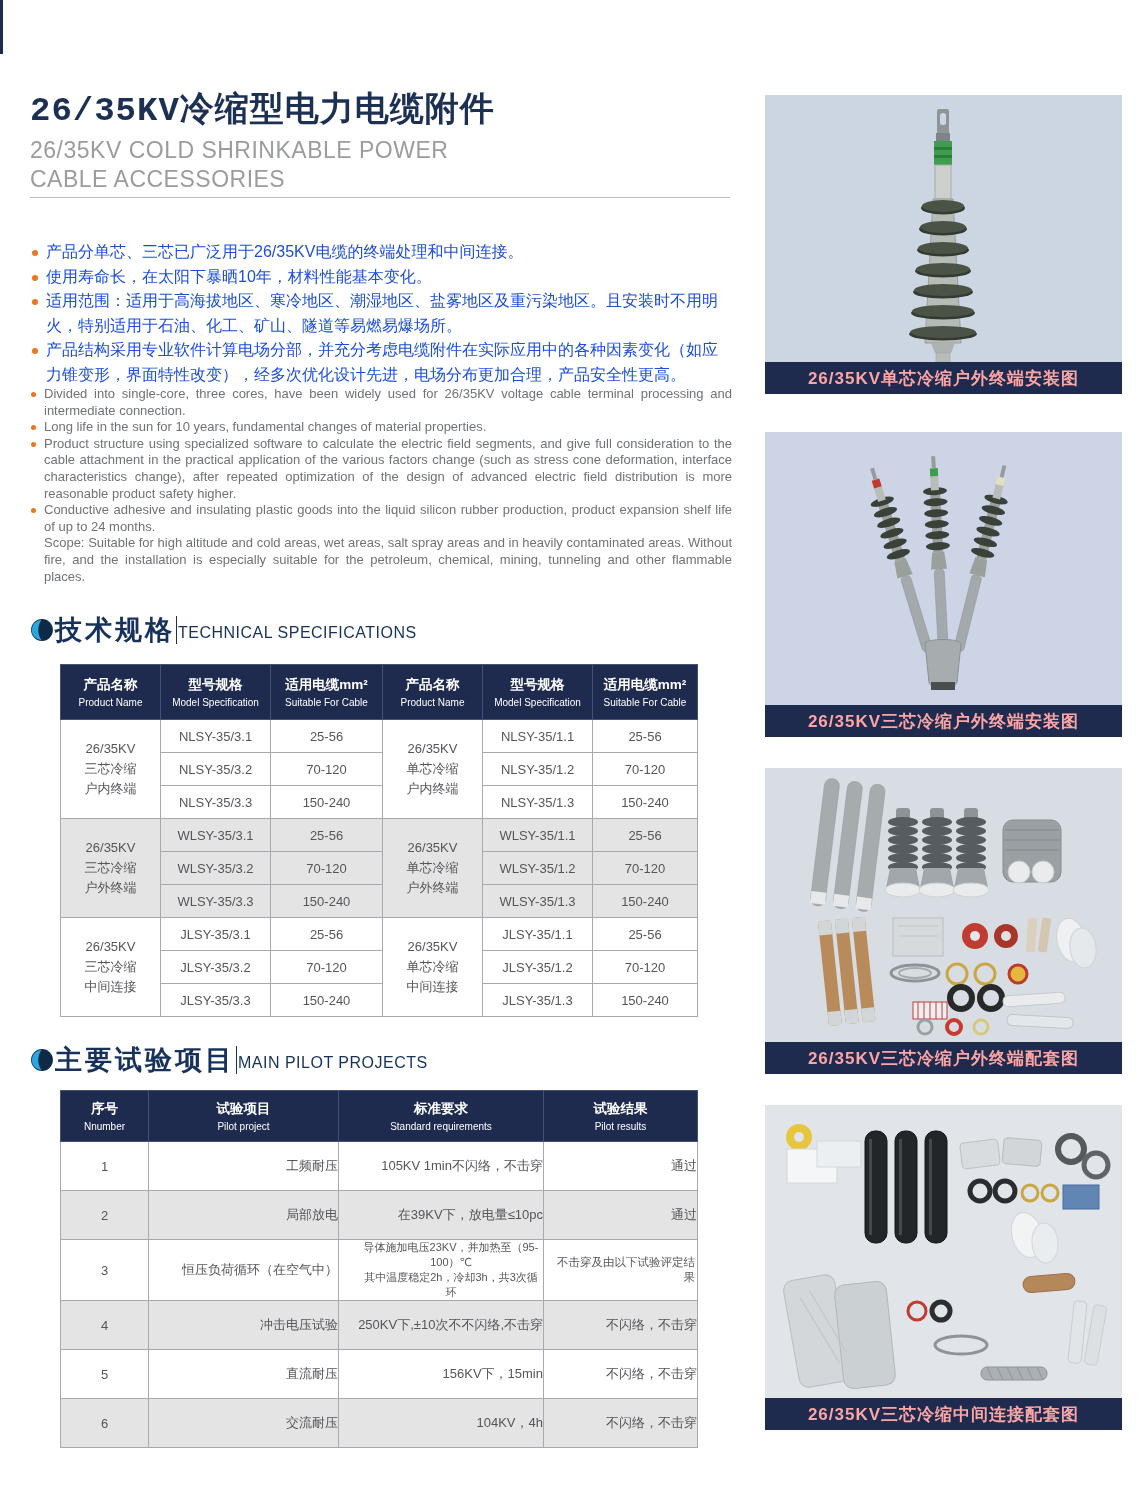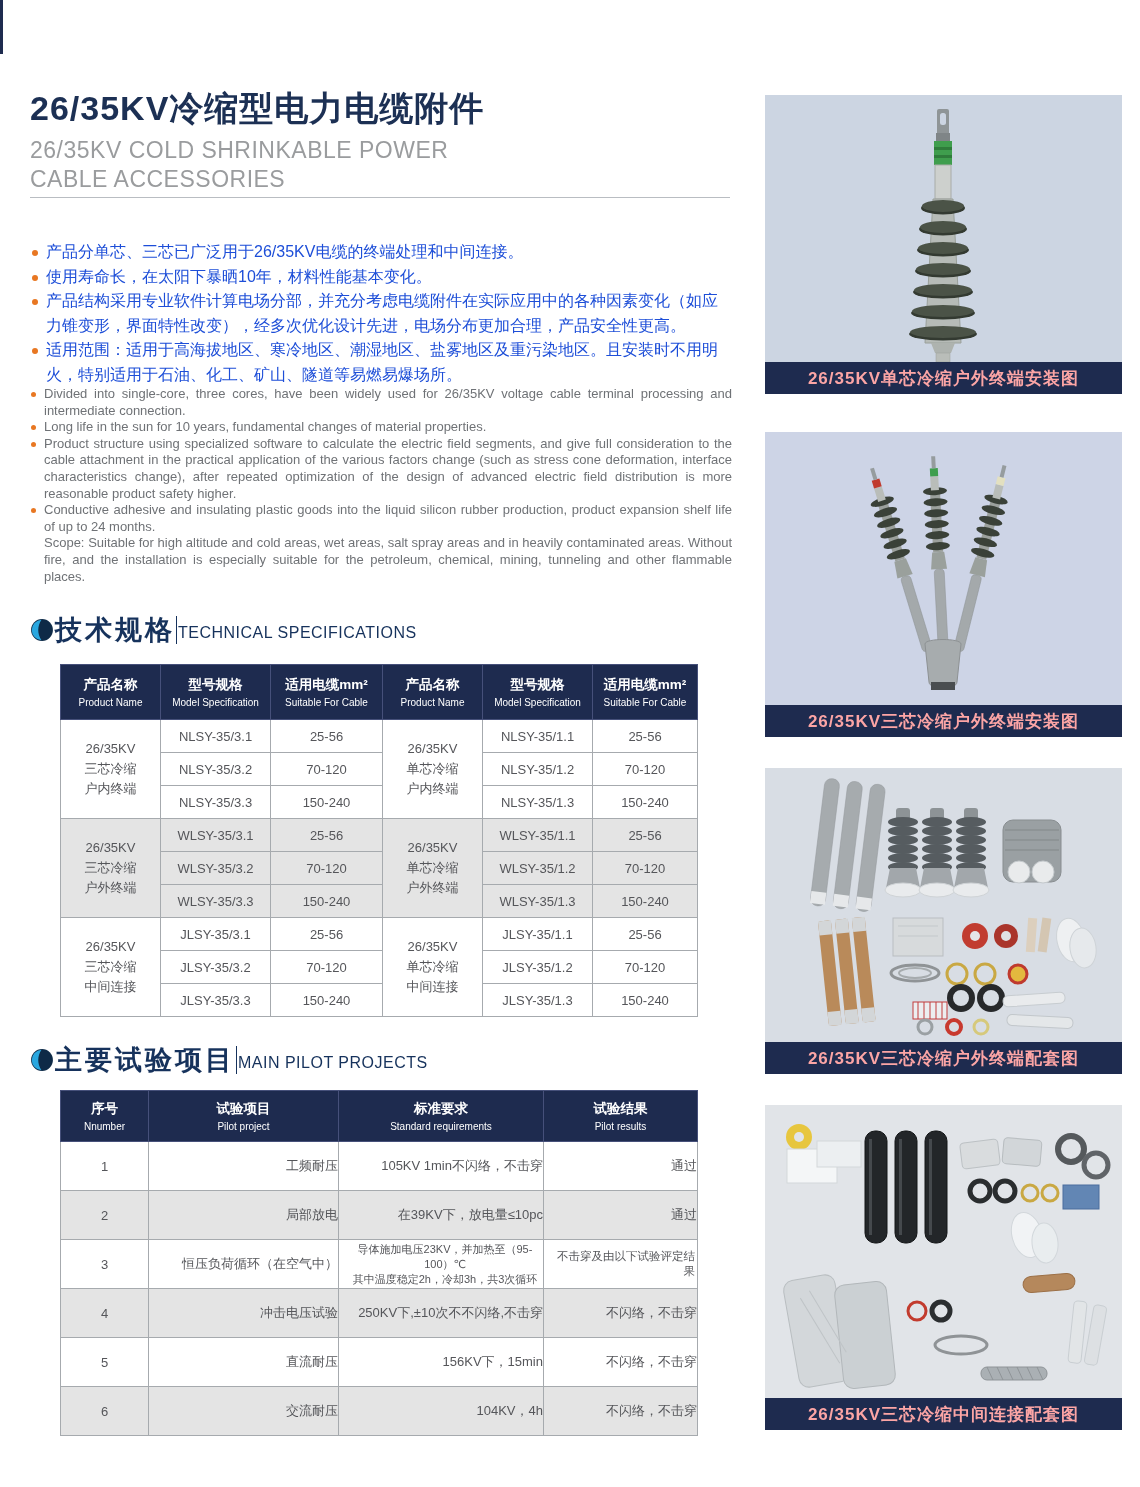--- a/index.html
+++ b/index.html
@@ -2,21 +2,21 @@
 <html><head>
 <meta charset="utf-8">
 <style>
   html,body{margin:0;padding:0;background:#ffffff;}
   .page{position:relative;width:1140px;height:1487px;background:#ffffff;overflow:hidden;
         font-family:"Liberation Sans","DejaVu Sans",sans-serif;color:#4c4d4f;}
   .corner-mark{position:absolute;left:0;top:0;width:3px;height:54px;background:#1e2b4f;}
 
   
   .title-cn{position:absolute;left:30px;top:86px;font-size:34px;font-weight:bold;
-            color:#1c3054;letter-spacing:1px;}
+            color:#1c3054;letter-spacing:1px;font-family:Liberation Mono, monospace;}
   .title-en{position:absolute;left:30px;top:136px;font-size:23px;color:#9a9c9e;
             line-height:29px;white-space:pre-line;letter-spacing:.5px;}
   .title-rule{position:absolute;left:30px;top:197px;width:700px;height:1px;background:#b9bdc2;}
 
   
   .cn-bullets{position:absolute;left:30px;top:240px;width:702px;}
   .cn-bullets .li{position:relative;padding-left:16px;font-size:16px;color:#1d4ed8;line-height:24.5px;}
   .cn-bullets .li::before{content:"";position:absolute;left:2px;top:10px;width:6px;height:6px;
             border-radius:50%;background:#e87722;}
   .en-bullets{position:absolute;left:30px;top:386px;width:702px;}
@@ -44,21 +44,21 @@
   .pilot-table th{height:50px;}
   .h-cn{font-size:13.5px;font-weight:bold;display:block;}
   .h-en{font-size:10px;font-weight:normal;display:block;margin-top:3px;white-space:nowrap;}
   td{border:1px solid #a6aaae;font-size:13px;color:#55565a;text-align:center;vertical-align:middle;padding:0;}
   .spec-table td{height:32px;}
   .name-cell{white-space:pre-line;line-height:20px;}
   .row-shaded td{background:#e4e4e4;}
   .row-plain td{background:#ffffff;}
   .pilot-table td{height:48px;}
   .pilot-table td.c-left{text-align:right;padding-left:18px;}
-  .pilot-table td.std-small{font-size:11px;line-height:15px;white-space:pre-line;padding-left:12px;padding-right:4px;}
+  .pilot-table td.std-small{font-size:11px;line-height:15px;white-space:pre-line;padding-left:24px;padding-right:4px;}
   .pilot-table td.res-small{font-size:11.5px;padding-left:10px;padding-right:2px;}
 
   
   .figure{position:absolute;left:765px;width:357px;}
   #fig-1{top:95px;}  #fig-2{top:432px;}  #fig-3{top:768px;}  #fig-4{top:1105px;}
   .photo{display:block;line-height:0;}
   .caption{height:32px;background:#1e2b4f;color:#fca5a5;font-size:17px;font-weight:bold;
            display:flex;align-items:center;justify-content:center;letter-spacing:1px;}
 </style>
 </head>
@@ -69,22 +69,22 @@
   <div class="corner-mark"></div>
 
   <div class="title-cn">26/35KV冷缩型电力电缆附件</div>
   <div class="title-en">26/35KV COLD SHRINKABLE POWER
 CABLE ACCESSORIES</div>
   <div class="title-rule"></div>
 
   <div class="cn-bullets">
     <div class="li">产品分单芯、三芯已广泛用于26/35KV电缆的终端处理和中间连接。</div>
     <div class="li">使用寿命长，在太阳下暴晒10年，材料性能基本变化。</div>
+    <div class="li">适用范围：适用于高海拔地区、寒冷地区、潮湿地区、盐雾地区及重污染地区。且安装时不用明火，特别适用于石油、化工、矿山、隧道等易燃易爆场所。</div>
     <div class="li">产品结构采用专业软件计算电场分部，并充分考虑电缆附件在实际应用中的各种因素变化（如应力锥变形，界面特性改变），经多次优化设计先进，电场分布更加合理，产品安全性更高。</div>
-    <div class="li">适用范围：适用于高海拔地区、寒冷地区、潮湿地区、盐雾地区及重污染地区。且安装时不用明火，特别适用于石油、化工、矿山、隧道等易燃易爆场所。</div>
   </div>
 
   <div class="en-bullets">
     <div class="li">Divided into single-core, three cores, have been widely used for 26/35KV voltage cable terminal processing and intermediate connection.</div>
     <div class="li">Long life in the sun for 10 years, fundamental changes of material properties.</div>
     <div class="li">Product structure using specialized software to calculate the electric field segments, and give full consideration to the cable attachment in the practical application of the various factors change (such as stress cone deformation, interface characteristics change), after repeated optimization of the design of advanced electric field distribution is more reasonable product safety higher.</div>
     <div class="li">Conductive adhesive and insulating plastic goods into the liquid silicon rubber production, product expansion shelf life of up to 24 months.</div>
     <div class="scope">Scope: Suitable for high altitude and cold areas, wet areas, salt spray areas and in heavily contaminated areas. Without fire, and the installation is especially suitable for the petroleum, chemical, mining, tunneling and other flammable places.</div>
   </div>
 

